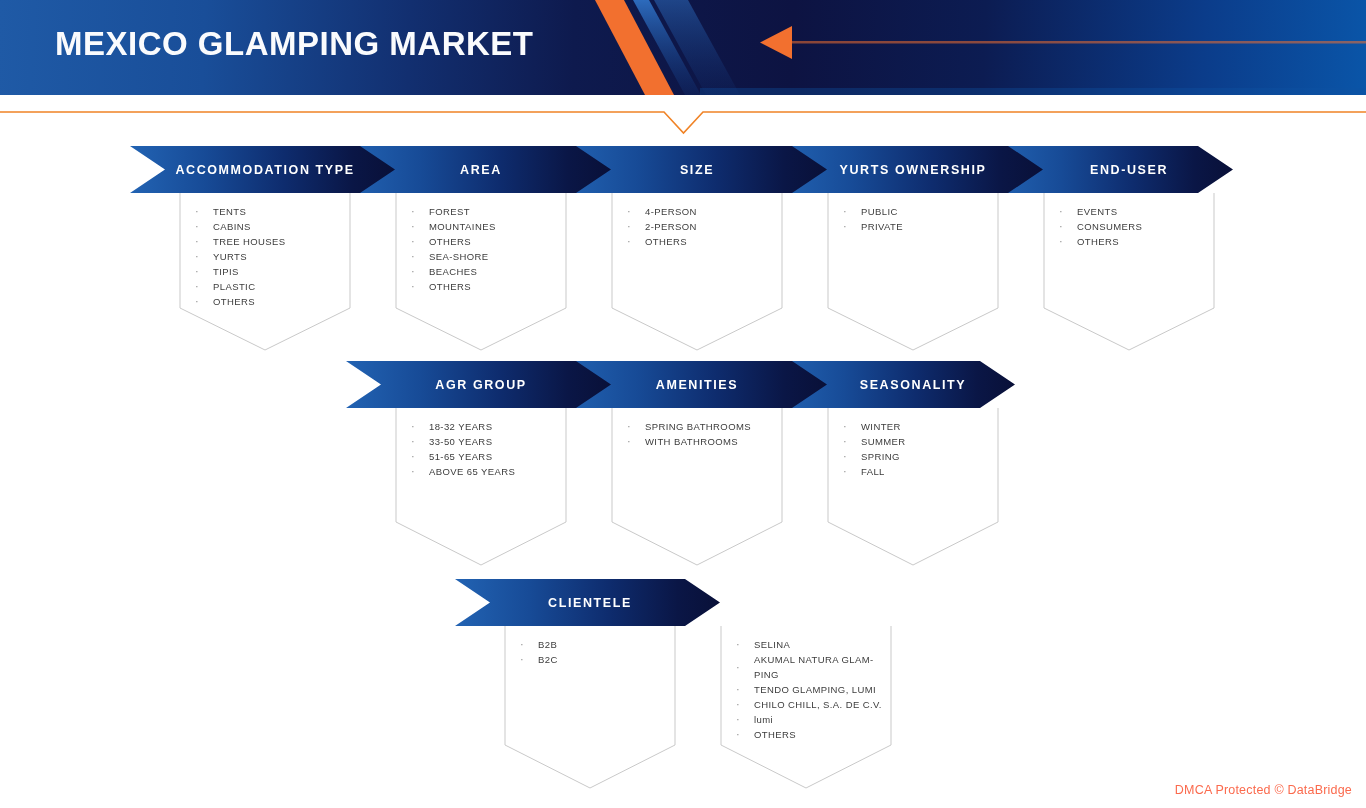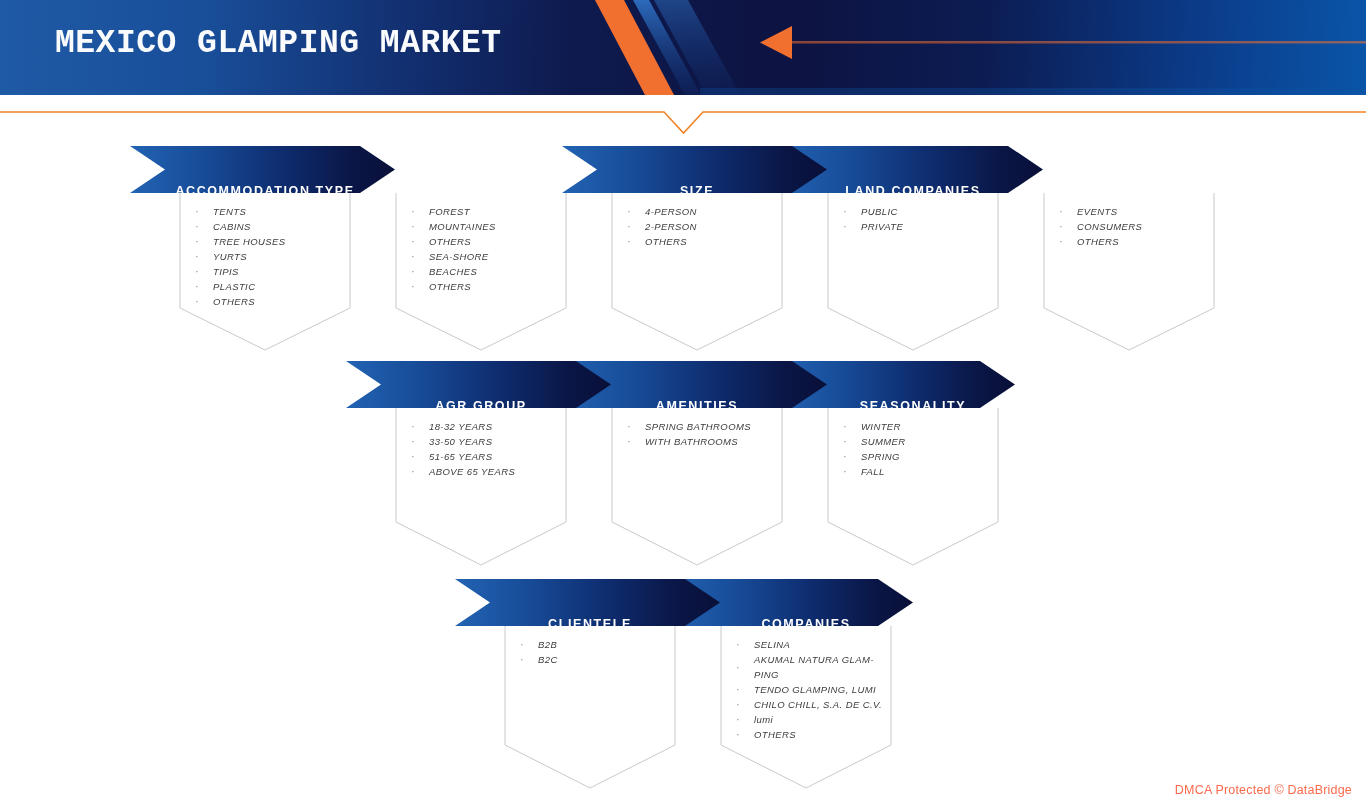--- a/index.html
+++ b/index.html
@@ -5,40 +5,40 @@
   html,body{margin:0;padding:0;background:#ffffff;}
   .canvas{position:relative;width:1366px;height:808px;background:#ffffff;overflow:hidden;
           font-family:"Liberation Sans",sans-serif;}
 
   
   .header{position:absolute;left:0;top:0;width:1366px;height:95px;
     background:linear-gradient(92deg,#1f5aa6 0%,#194e99 15%,#122f70 30%,#0e1a4e 42%,
                #0d1342 58%,#0c1c52 72%,#0b3c8a 88%,#0a55a8 100%);}
   .header-decor{position:absolute;left:0;top:0;}
   .page-title{position:absolute;left:55px;top:25px;margin:0;color:#fafbfd;
-    font-family:Liberation Mono, monospace;font-size:33px;font-weight:bold;
+    font-family:Liberation Sans, sans-serif;font-size:33px;font-weight:bold;
     letter-spacing:0.5px;white-space:nowrap;}
 
   
   .divider{position:absolute;left:0;top:95px;}
 
   
   .ribbon{position:absolute;height:47px;
     background:linear-gradient(90deg,#2263b3 0%,#174b97 28%,#0e2c6e 58%,#0a1646 84%,#091038 100%);
     clip-path:polygon(0 0,var(--body) 0,calc(var(--body) + 35px) 50%,var(--body) 100%,0 100%,35px 50%);}
   .ribbon-title{position:absolute;top:0;height:47px;display:flex;align-items:center;
     justify-content:center;color:#ffffff;font-size:12.5px;font-weight:bold;
-    letter-spacing:1.6px;white-space:nowrap;margin-top:21px;}
+    letter-spacing:1.6px;white-space:nowrap;}
 
   
   .pennant{position:absolute;}
 
   
   .list{position:absolute;padding-top:8px;}
-  .li{display:flex;align-items:center;min-height:15px;font-style:italic;}
+  .li{display:flex;align-items:center;min-height:15px;}
   .dot{width:18px;padding-left:15px;color:#8f8f8f;font-size:11px;line-height:15px;flex:none;}
   .dot::before{content:"\00B7";}
   .li-text{font-size:9.5px;line-height:15px;color:#3c3c3c;letter-spacing:0.4px;
     white-space:pre-line;max-width:140px;}
 
   
   .watermark{position:absolute;right:14px;top:783px;color:#fb6a4d;font-size:12.5px;
     letter-spacing:0.2px;}
 </style>
 </head>
@@ -64,25 +64,31 @@
     <h1 class="page-title">MEXICO GLAMPING MARKET</h1>
   </div>
 
   <svg class="divider" width="1366" height="45" viewBox="0 0 1366 45">
     <path d="M0 17 H664 L683.5 38 L703 17 H1366" stroke="#f08326" stroke-width="1.6" fill="none"></path>
   </svg>
 
   <div class="ribbon" style="left:130px;top:146px;width:265px;--body:230px;z-index:19">
     <span class="ribbon-title" style="left:50px;width:170px">ACCOMMODATION TYPE</span>
   </div>
+  <div class="ribbon" style="left:346px;top:146px;width:265px;--body:230px;z-index:18">
+    <span class="ribbon-title" style="left:50px;width:170px">AREA</span>
+  </div>
   <div class="ribbon" style="left:562px;top:146px;width:265px;--body:230px;z-index:17">
     <span class="ribbon-title" style="left:50px;width:170px">SIZE</span>
   </div>
   <div class="ribbon" style="left:778px;top:146px;width:265px;--body:230px;z-index:16">
-    <span class="ribbon-title" style="left:50px;width:170px">LAND COMPANIES</span>
+    <span class="ribbon-title" style="left:50px;width:170px">YURTS OWNERSHIP</span>
+  </div>
+  <div class="ribbon" style="left:994px;top:146px;width:239px;--body:204px;z-index:15">
+    <span class="ribbon-title" style="left:50px;width:170px">END-USER</span>
   </div>
 
   <svg class="pennant" style="left:179px;top:193px" width="172" height="159" viewBox="0 0 172 159">
     <polyline points="1,0 1,115 86,157 171,115 171,0" fill="none" stroke="#c9c9c9" stroke-width="1"></polyline>
   </svg>
   <svg class="pennant" style="left:395px;top:193px" width="172" height="159" viewBox="0 0 172 159">
     <polyline points="1,0 1,115 86,157 171,115 171,0" fill="none" stroke="#c9c9c9" stroke-width="1"></polyline>
   </svg>
   <svg class="pennant" style="left:611px;top:193px" width="172" height="159" viewBox="0 0 172 159">
     <polyline points="1,0 1,115 86,157 171,115 171,0" fill="none" stroke="#c9c9c9" stroke-width="1"></polyline>
@@ -252,23 +258,20 @@
       </div>
       <div class="li">
         <span class="dot"></span>
         <span class="li-text">FALL</span>
       </div>
     </div>
 
   <div class="ribbon" style="left:455px;top:579px;width:265px;--body:230px;z-index:11">
     <span class="ribbon-title" style="left:50px;width:170px">CLIENTELE</span>
   </div>
-  <div class="ribbon" style="left:671px;top:579px;width:242px;--body:207px;z-index:10">
-    <span class="ribbon-title" style="left:50px;width:170px">COMPANIES</span>
-  </div>
 
   <svg class="pennant" style="left:504px;top:626px" width="172" height="164" viewBox="0 0 172 164">
     <polyline points="1,0 1,119 86,162 171,119 171,0" fill="none" stroke="#c9c9c9" stroke-width="1"></polyline>
   </svg>
   <svg class="pennant" style="left:720px;top:626px" width="172" height="164" viewBox="0 0 172 164">
     <polyline points="1,0 1,119 86,162 171,119 171,0" fill="none" stroke="#c9c9c9" stroke-width="1"></polyline>
   </svg>
 
   <div class="list" style="left:505px;top:629px;width:138px">
       <div class="li">

